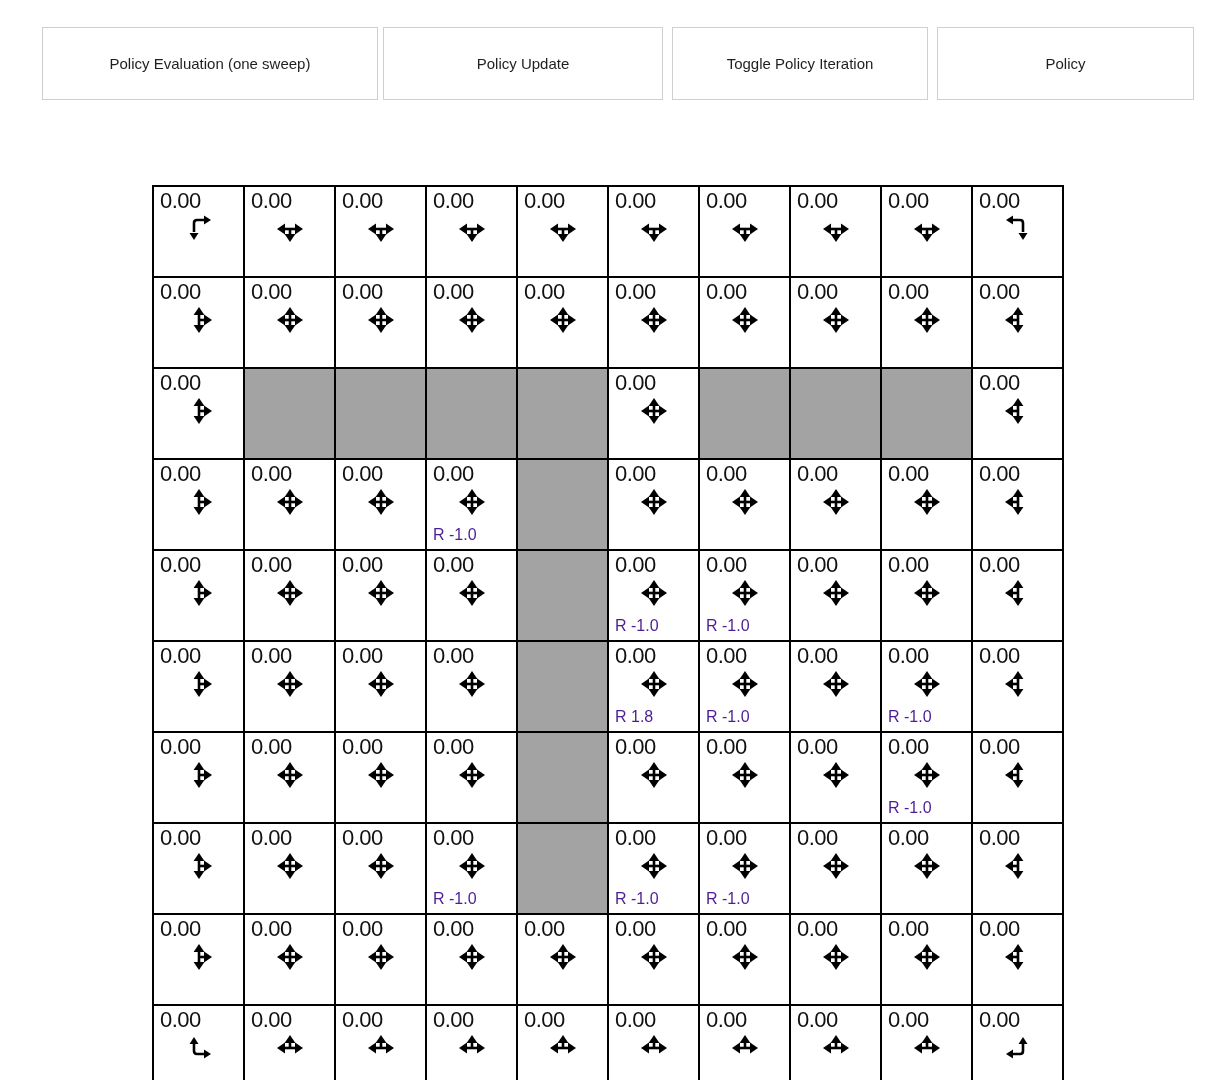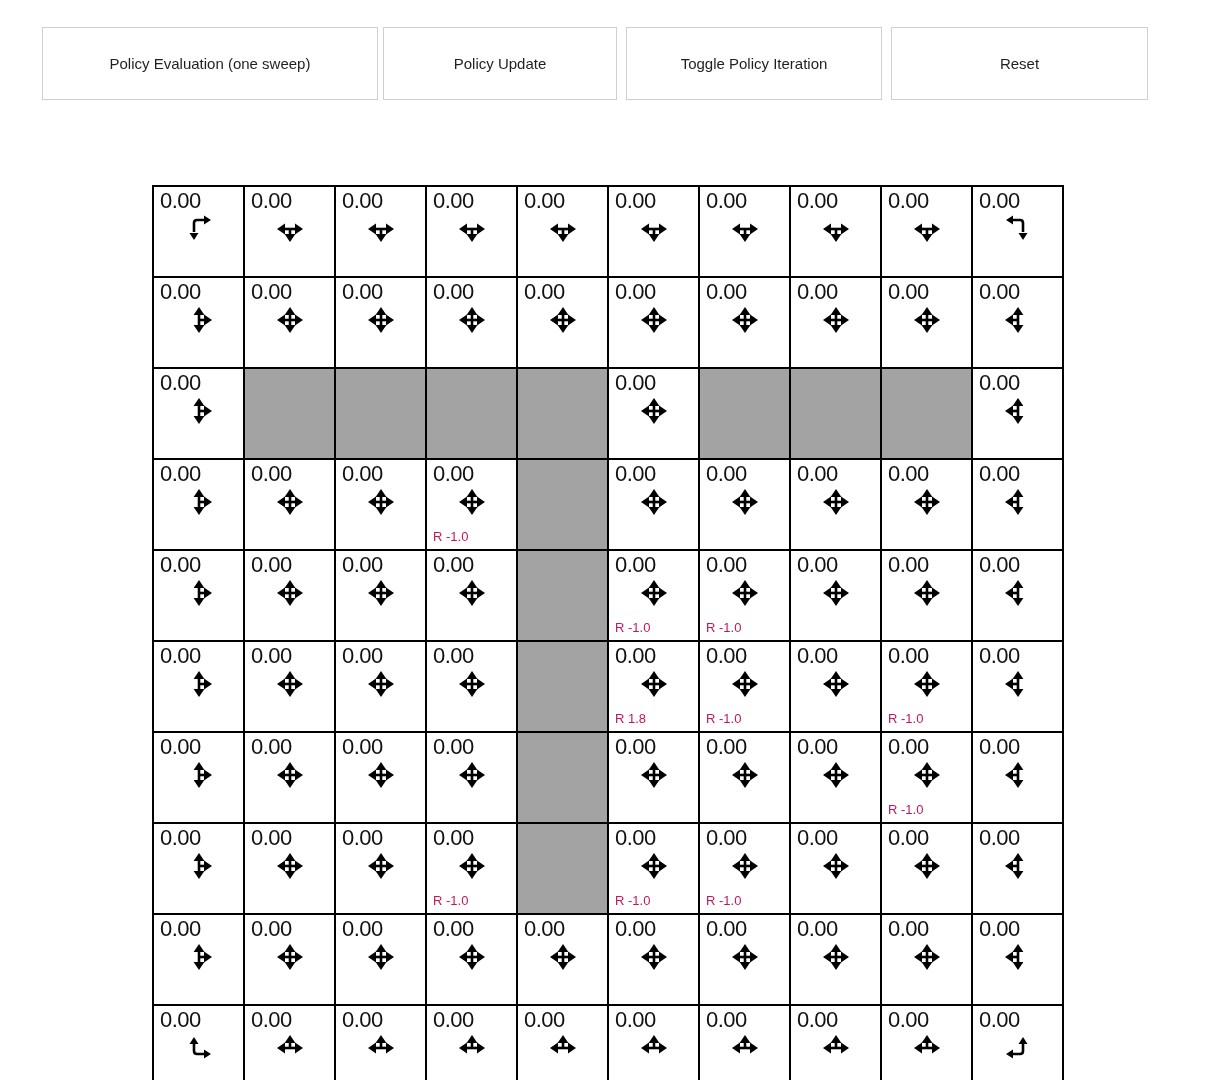--- a/index.html
+++ b/index.html
@@ -8,47 +8,47 @@
     font-family:"Liberation Sans", sans-serif;color:#111;
   }
   
   .toolbar{position:absolute;left:42px;top:27px;display:flex;}
   .toolbar button{
     height:73px;background:#ffffff;border:1px solid #cfcfcf;
     font-family:"Liberation Sans", sans-serif;font-size:15px;color:#1f1f1f;
     cursor:pointer;padding:10px 10px;box-sizing:border-box;
   }
   .toolbar button:nth-child(1){width:336px;margin-right:5px;}
-  .toolbar button:nth-child(2){width:234px;margin-right:9px;}
+  .toolbar button:nth-child(2){width:280px;margin-right:9px;}
   .toolbar button:nth-child(3){width:256px;margin-right:9px;}
   .toolbar button:nth-child(4){width:257px;}
   
   #grid{
     position:absolute;left:152px;top:137px;
     display:grid;border:1px solid #000;background:#fff;margin-top:48px;
   }
   .cell{
     width:91px;height:91px;box-sizing:border-box;border:1px solid #000;
     position:relative;background:#fff;
   }
   .cell .val{
     position:absolute;top:2px;left:6px;font-size:22px;line-height:24px;color:#111;
     letter-spacing:-0.5px;
   }
   .cell svg.arrows{position:absolute;top:24px;left:50%;margin-left:-18px;}
-  .cell .reward{position:absolute;bottom:5px;left:6px;font-size:13px;color:#be185d;}
+  .cell .reward{position:absolute;bottom:5px;left:6px;font-size:16px;color:#4c1d95;}
 </style>
 </head>
 <body>
 
 <div class="toolbar">
   <button>Policy Evaluation (one sweep)</button>
   <button>Policy Update</button>
   <button>Toggle Policy Iteration</button>
-  <button>Reset</button>
+  <button>Policy</button>
 </div>
 
 <div id="grid" style="grid-template-columns: repeat(10, 91px);">
     <div class="cell">
       <div class="val">0.00</div>
       <svg class="arrows" width="36" height="36" viewBox="0 0 36 36">
         <path d="M24,9 L16,9 Q13,9 13,12 L13,21" fill="none" stroke="#000" stroke-width="2.6"></path>
         <polygon points="30,9 23,4.5 23,13.5" fill="#000"></polygon>
         <polygon points="13,29 8.5,22 17.5,22" fill="#000"></polygon>
       </svg>

